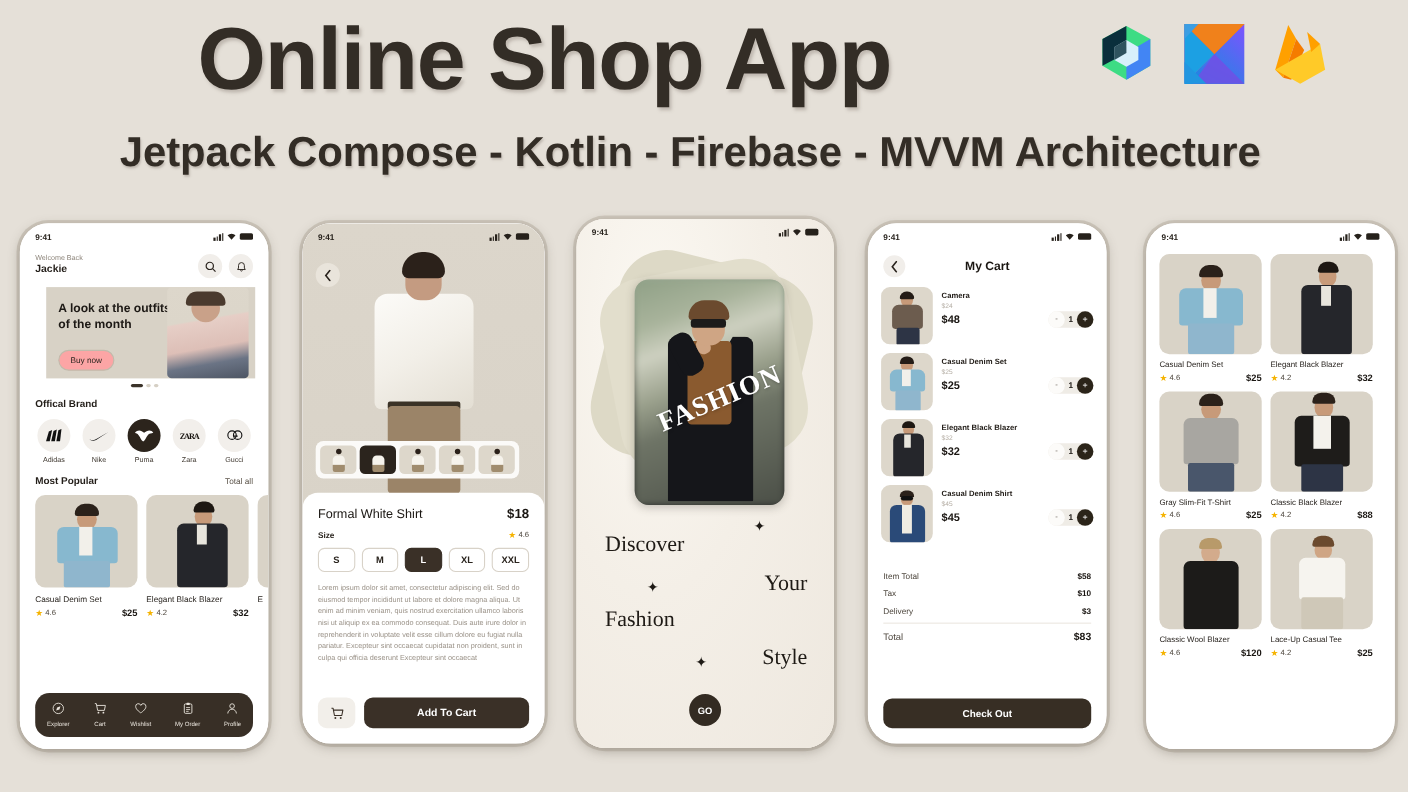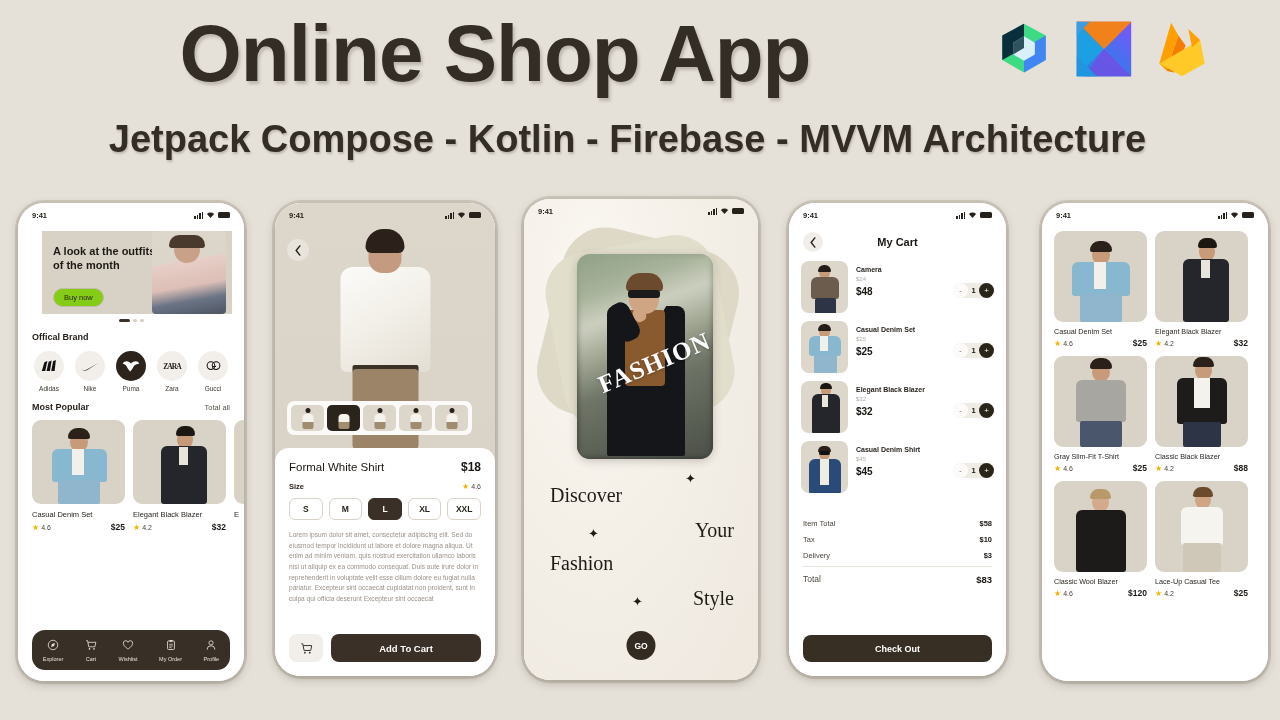--- a/index.html
+++ b/index.html
@@ -67,21 +67,21 @@
   .p1-actions .circ-btn { width: 22px; height: 22px; }
 
   .banner {
     margin: 8px 12px 0 24px; height: 83px; border-radius: 0;
     background: #d8d2c6; position: relative; overflow: hidden;
   }
   .banner-txt { position: absolute; left: 11px; top: 13px; width: 115px;
     font-size: 11px; font-weight: bold; color: #1d1915; line-height: 1.3; }
   .buy-now {
     position: absolute; left: 11px; top: 57px;
-    background: #84cc16; border-radius: 11px; padding: 4px 10px;
+    background: #fca5a5; border-radius: 11px; padding: 4px 10px;
     font-size: 7.5px; color: #2a241e; border: 1px solid #c2baab; text-align: right;
   }
   .banner-person {
     position: absolute; right: 6px; bottom: 0; width: 74px; height: 83px;
     background: linear-gradient(170deg,#ddd7cb 0%, #dcd6ca 36%, #e6cec6 38%, #ddbfb7 64%, #6b7485 80%, #4d5563 100%);
     border-radius: 4px;
   }
   .banner-person::before {
     content:''; position:absolute; left:22px; top:6px; width:26px; height:26px; border-radius:50%;
     background:#c9a189;
@@ -346,20 +346,40 @@
             <i></i>
             <i></i>
           </span>
         <svg width="9" height="8" viewBox="0 0 12 10">
           <path d="M6 9 L1.2 3.6 A7 7 0 0 1 10.8 3.6 Z" fill="#26211b"></path>
         </svg>
         <span class="batt"></span>
       </span>
     </div>
 
+    <div class="p1-head">
+      <div>
+        <div class="welcome">Welcome Back</div>
+        <div class="uname">Jackie</div>
+      </div>
+      <div class="p1-actions">
+        <div class="circ-btn">
+          <svg width="11" height="11" viewBox="0 0 14 14">
+              <circle cx="6" cy="6" r="4.2" stroke="#2a241e" stroke-width="1.4" fill="none"></circle>
+              <line x1="9.2" y1="9.2" x2="12.6" y2="12.6" stroke="#2a241e" stroke-width="1.4"></line>
+            </svg>
+        </div>
+        <div class="circ-btn">
+          <svg width="11" height="11" viewBox="0 0 14 14">
+              <path d="M7 2.2 A3.4 3.4 0 0 1 10.4 5.6 V8.4 L11.4 10.2 H2.6 L3.6 8.4 V5.6 A3.4 3.4 0 0 1 7 2.2 Z" stroke="#2a241e" stroke-width="1.1" fill="none"></path>
+              <path d="M5.8 11.2 A1.3 1.3 0 0 0 8.2 11.2" stroke="#2a241e" stroke-width="1.1" fill="none"></path>
+            </svg>
+        </div>
+      </div>
+    </div>
 
     <div class="banner">
       <div class="banner-txt">A look at the outfits of the month</div>
       <div class="buy-now">Buy now</div>
       <div class="banner-person"></div>
     </div>
     <div class="dots">
         <i class="on"></i>
         <i></i>
         <i></i>

